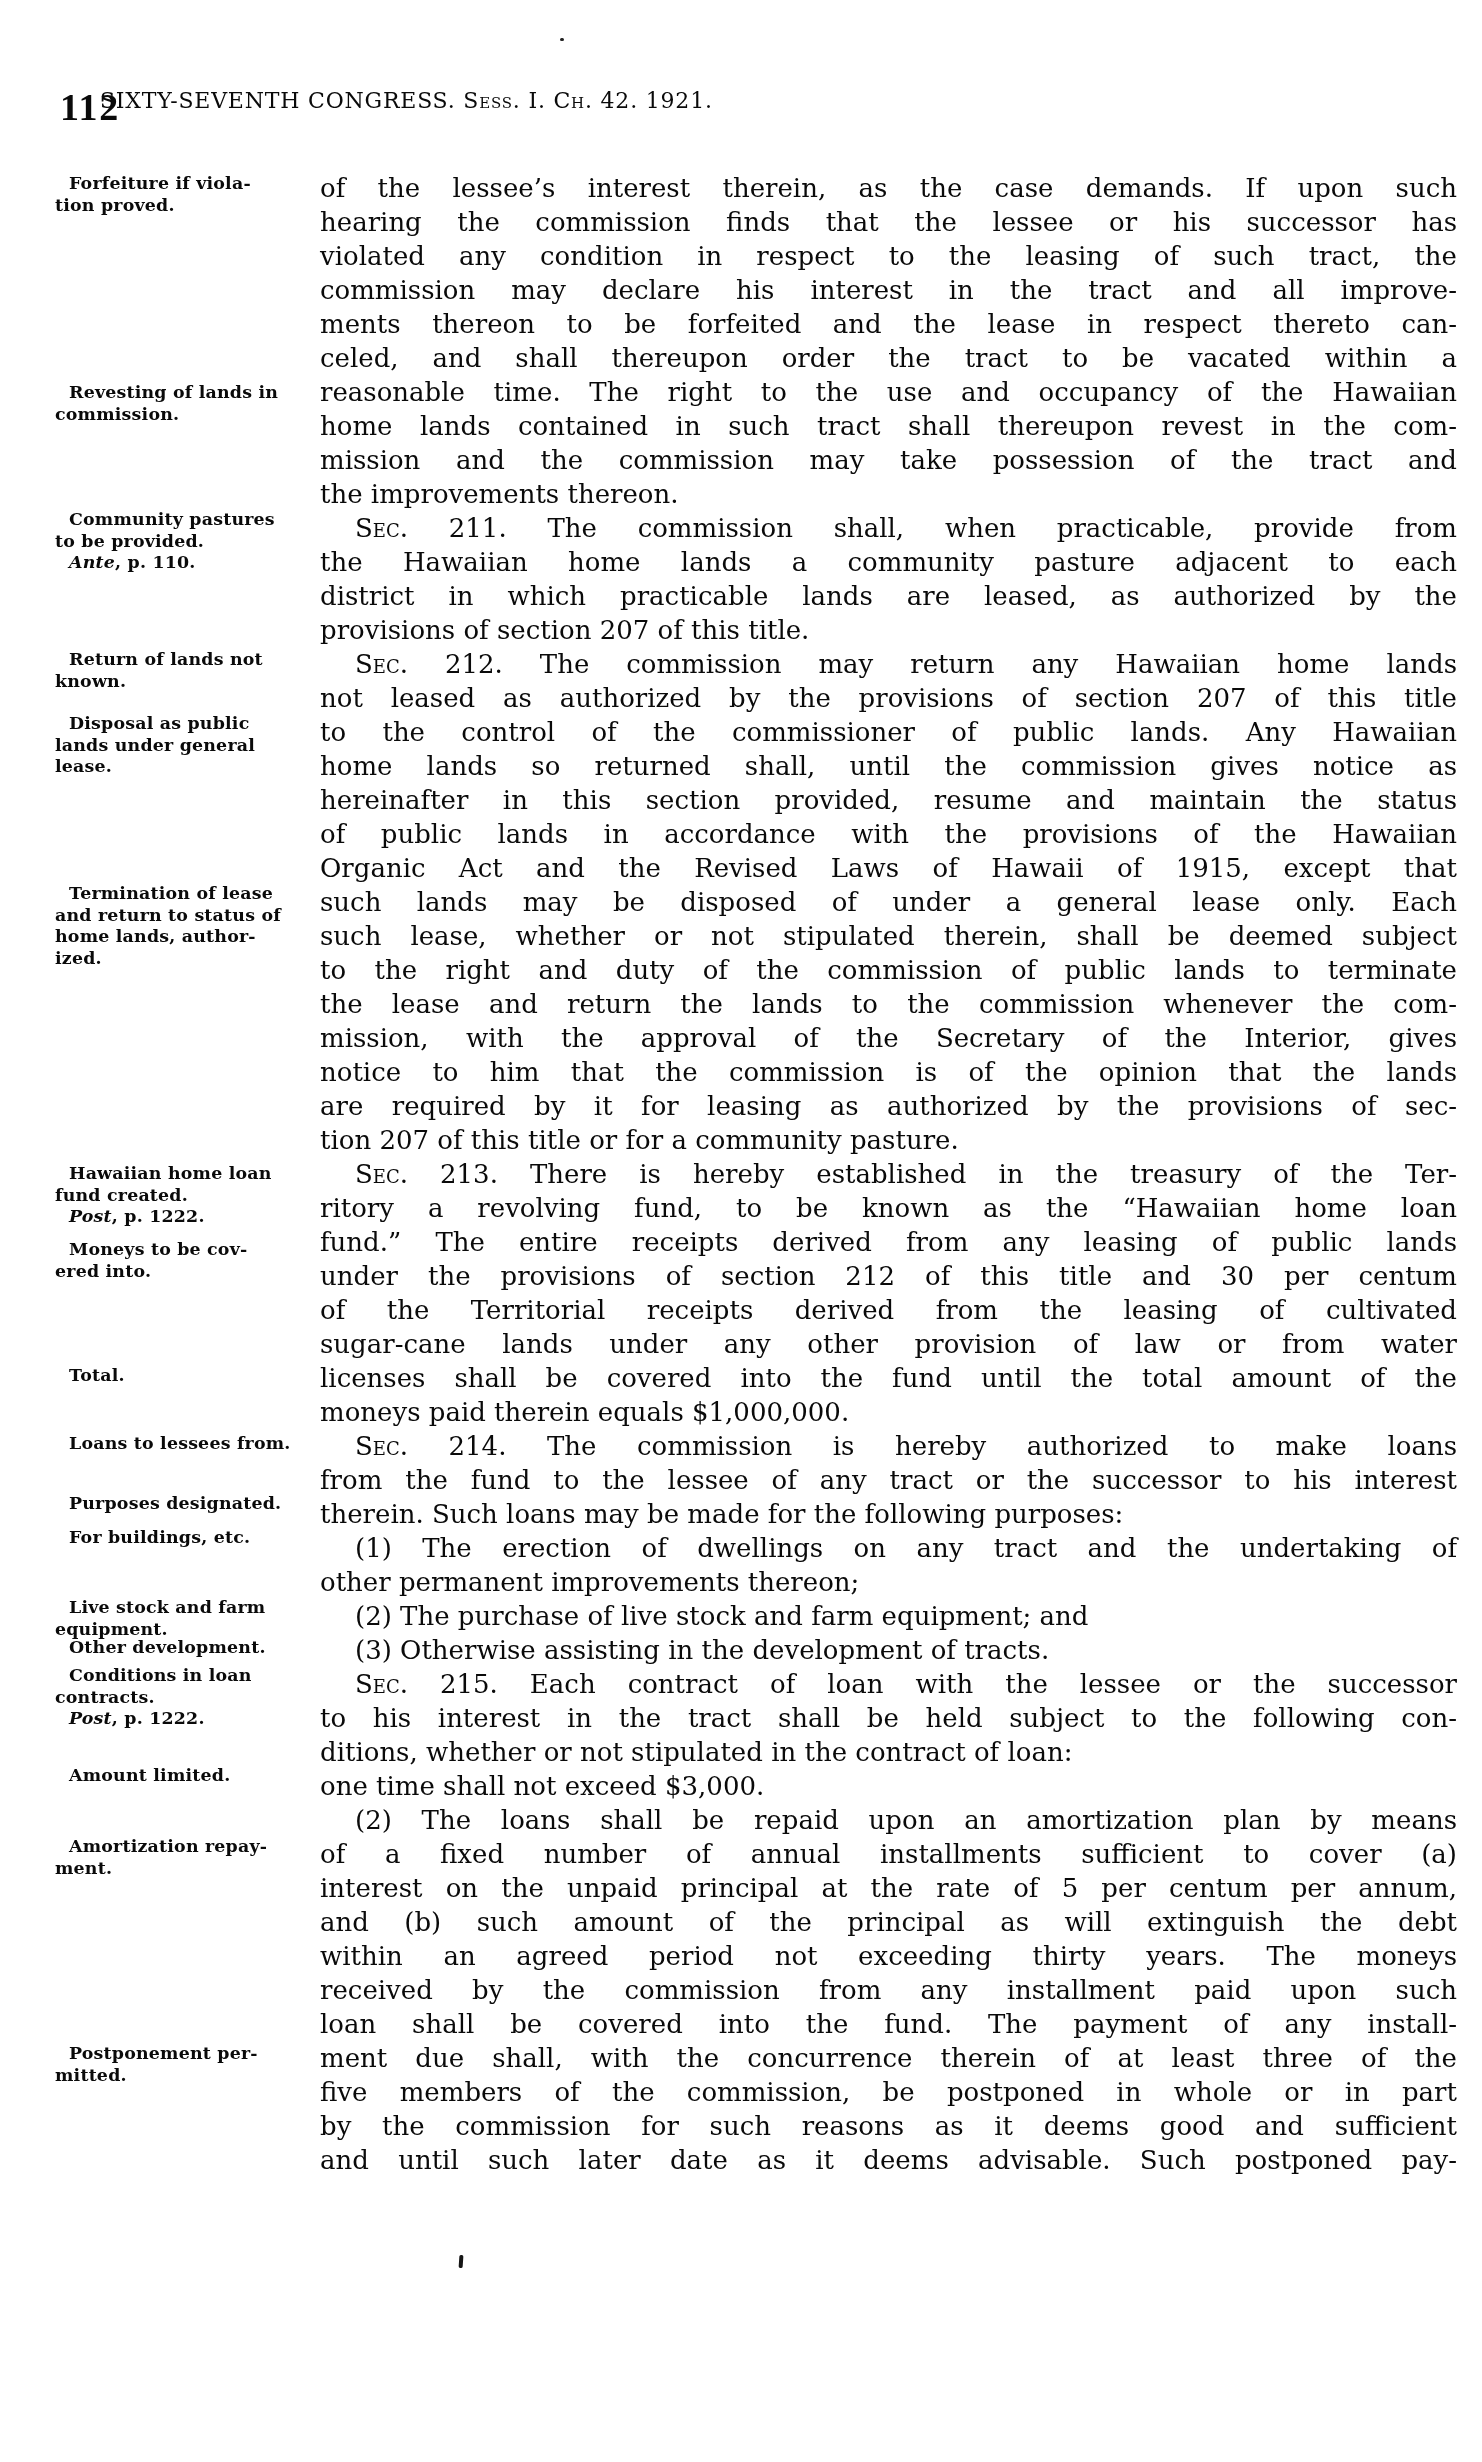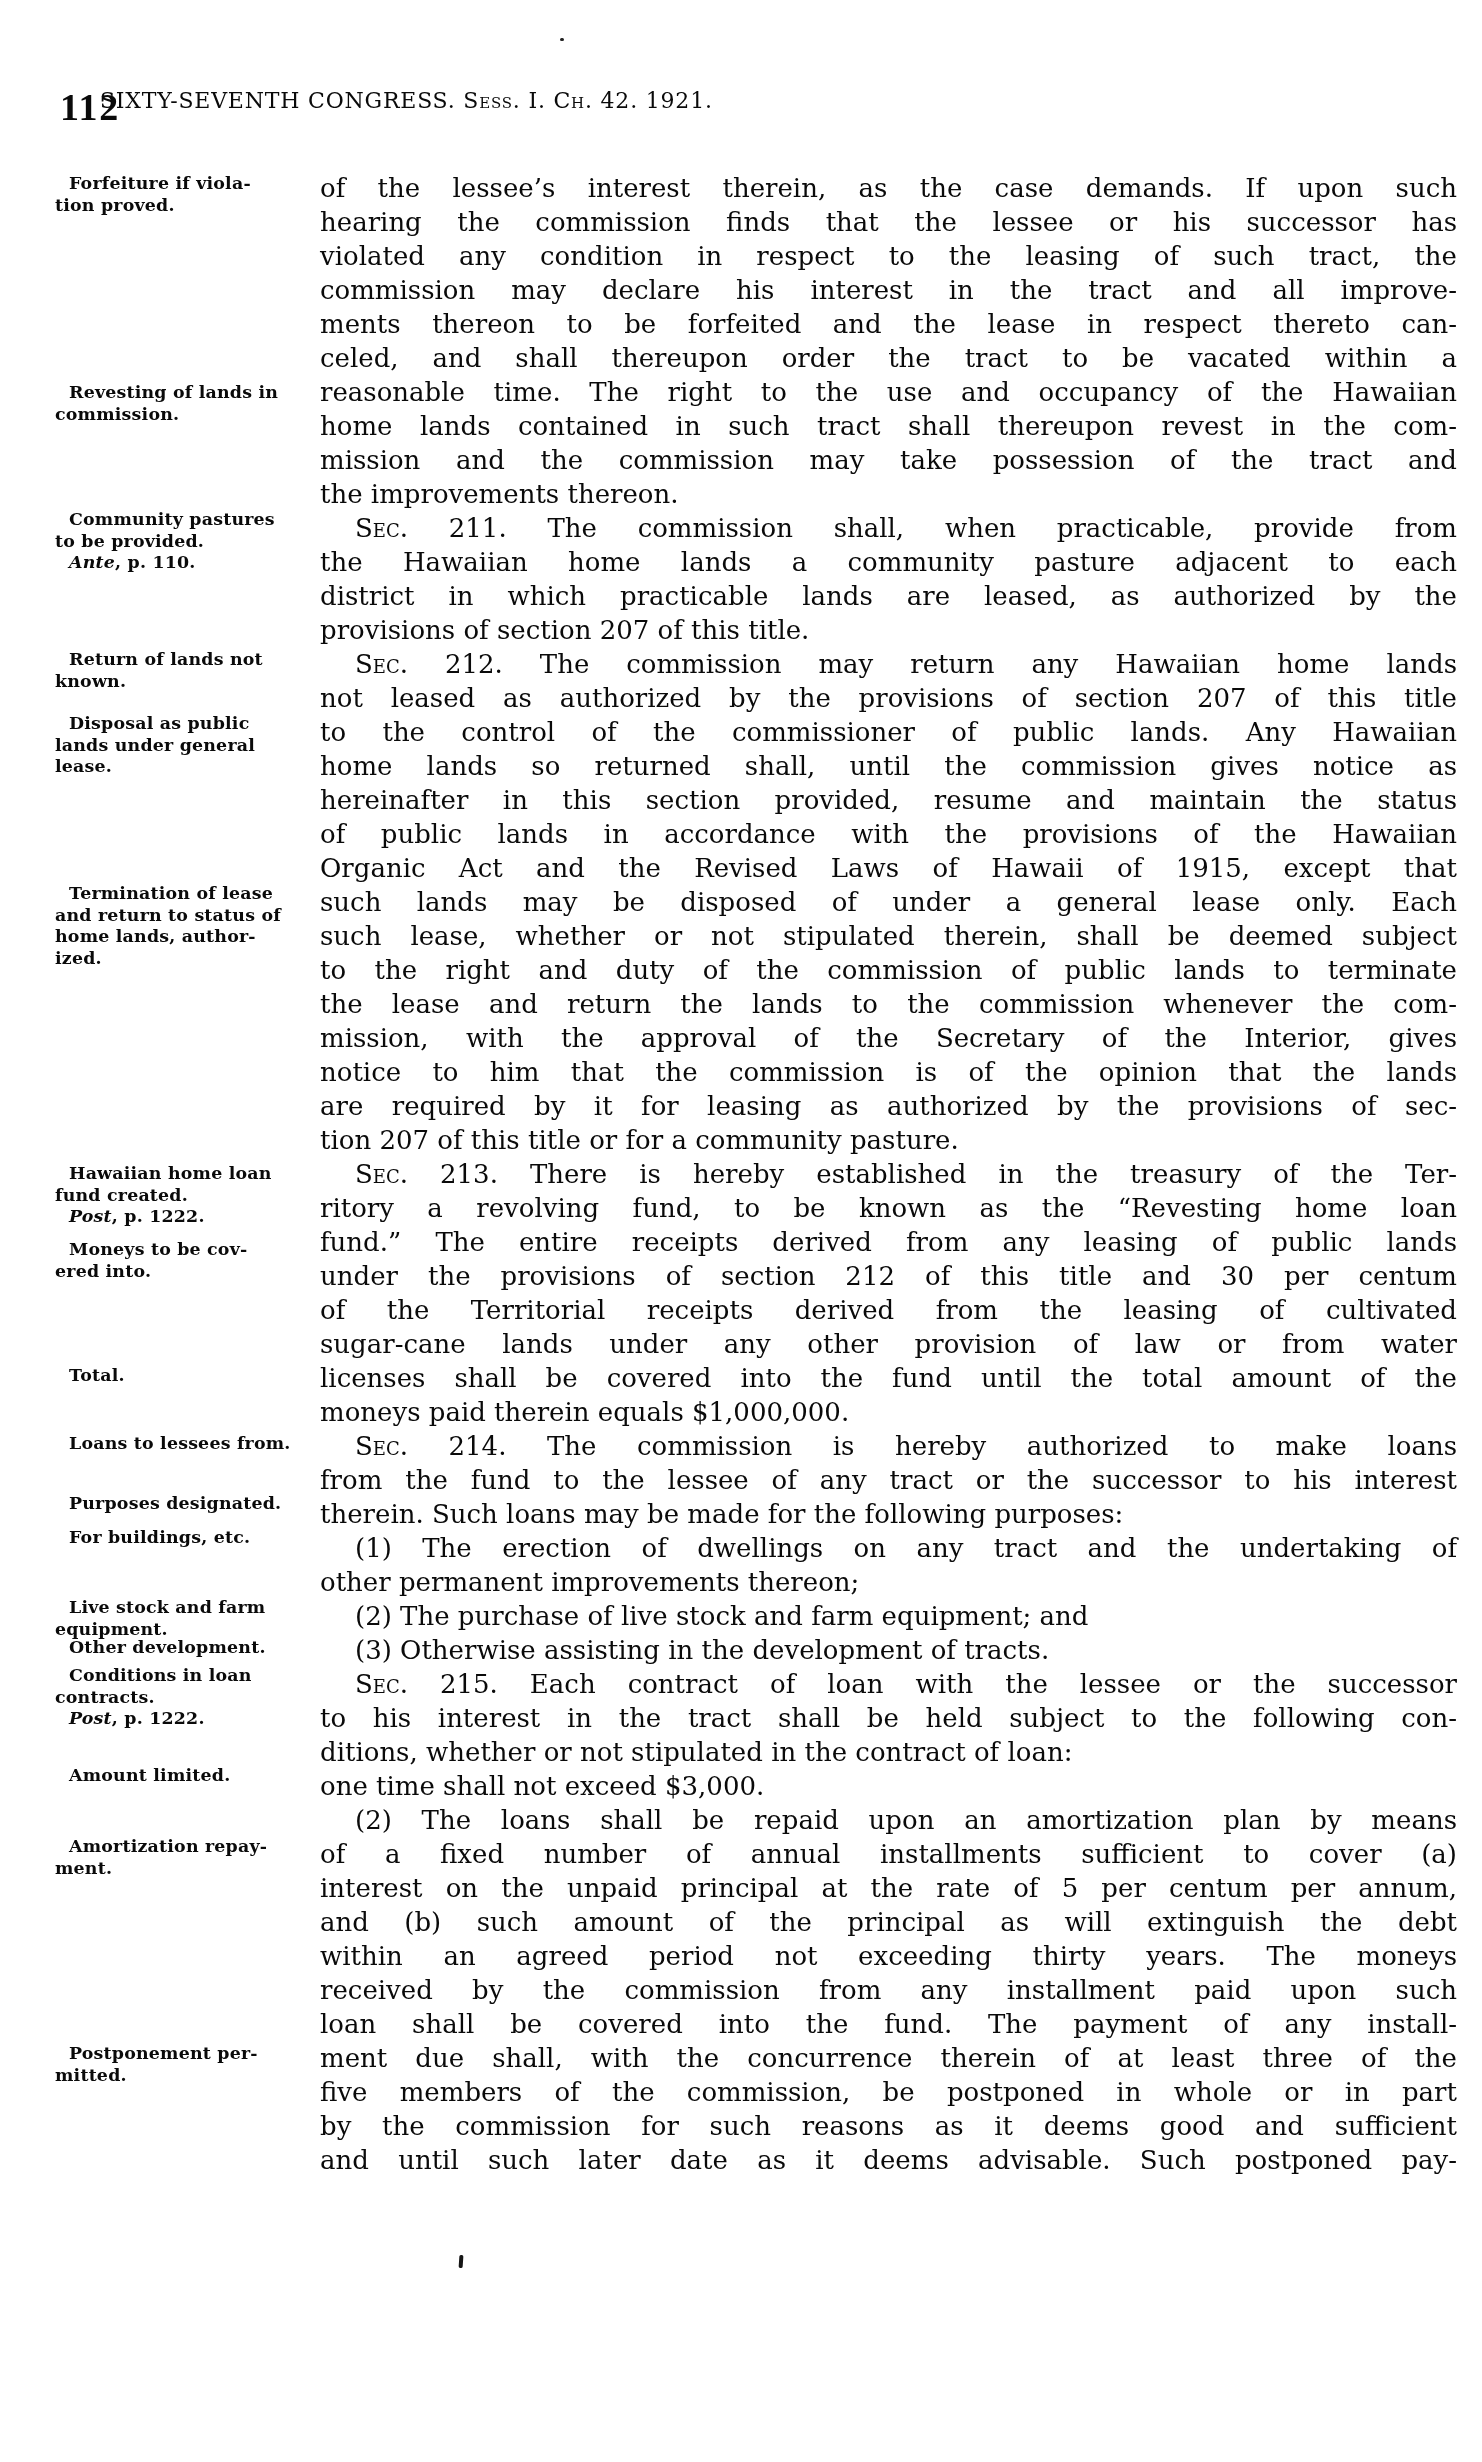--- a/index.html
+++ b/index.html
@@ -168,21 +168,21 @@
       <div class="bl">Organic Act and the Revised Laws of Hawaii of 1915, except that</div>
       <div class="bl">such lands may be disposed of under a general lease only.  Each</div>
       <div class="bl">such lease, whether or not stipulated therein, shall be deemed subject</div>
       <div class="bl">to the right and duty of the commission of public lands to terminate</div>
       <div class="bl">the lease and return the lands to the commission whenever the com-</div>
       <div class="bl">mission, with the approval of the Secretary of the Interior, gives</div>
       <div class="bl">notice to him that the commission is of the opinion that the lands</div>
       <div class="bl">are required by it for leasing as authorized by the provisions of sec-</div>
       <div class="bl end">tion 207 of this title or for a community pasture.</div>
       <div class="bl in"><span class="sc">Sec. 213.</span> There is hereby established in the treasury of the Ter-</div>
-      <div class="bl">ritory a revolving fund, to be known as the “Revesting home loan</div>
+      <div class="bl">ritory a revolving fund, to be known as the “Hawaiian home loan</div>
       <div class="bl">fund.”  The entire receipts derived from any leasing of public lands</div>
       <div class="bl">under the provisions of section 212 of this title and 30 per centum</div>
       <div class="bl">of the Territorial receipts derived from the leasing of cultivated</div>
       <div class="bl">sugar-cane lands under any other provision of law or from water</div>
       <div class="bl">licenses shall be covered into the fund until the total amount of the</div>
       <div class="bl end">moneys paid therein equals $1,000,000.</div>
       <div class="bl in"><span class="sc">Sec. 214.</span> The commission is hereby authorized to make loans</div>
       <div class="bl">from the fund to the lessee of any tract or the successor to his interest</div>
       <div class="bl end">therein.  Such loans may be made for the following purposes:</div>
       <div class="bl in">(1) The erection of dwellings on any tract and the undertaking of</div>

